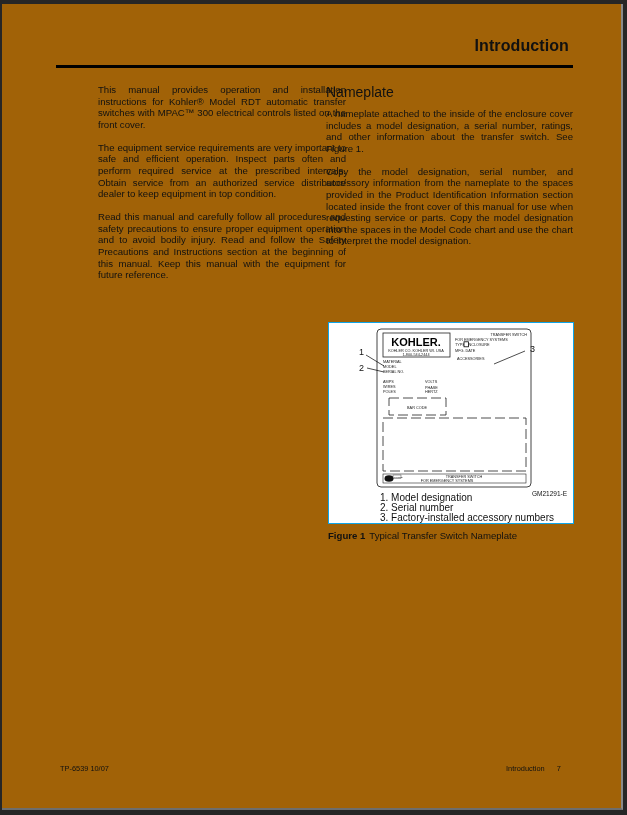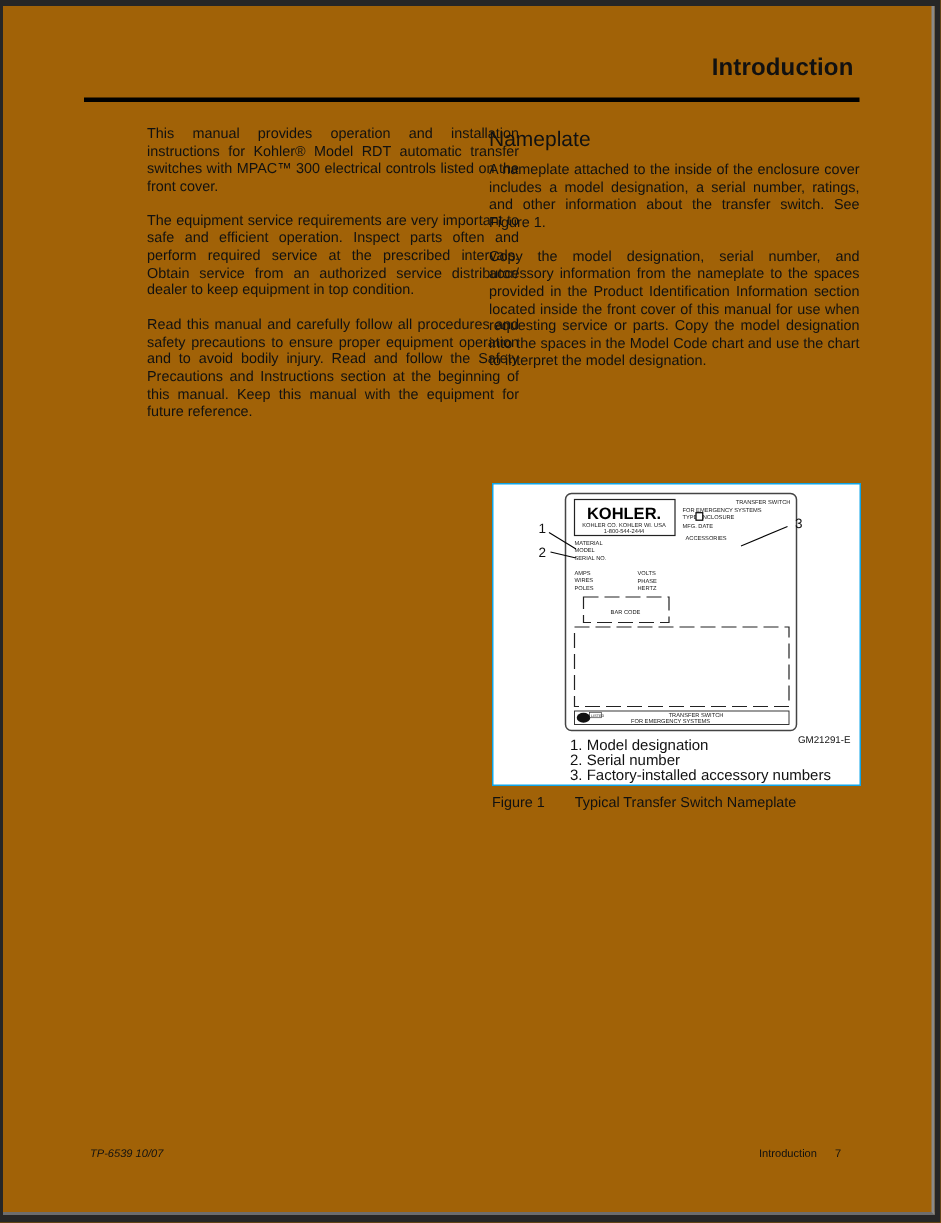--- a/index.html
+++ b/index.html
@@ -27,22 +27,22 @@
     position: absolute; left: 326px; top: 318px; width: 244px; height: 200px;
     border: 1px solid #0ea5e9; background: #fff;
   }
   .figure-box svg { position: absolute; left: 0; top: 0; }
   .fig-list {
     position: absolute; left: 8px; top: 170px; font-size: 10px; line-height: 10px; margin-left: 43px;
   }
   .fig-list div { white-space: nowrap; }
   .fig-code { position: absolute; right: 6px; top: 167px; font-size: 6.5px; }
   .caption { position: absolute; left: 326px; top: 526px; font-size: 9.6px; white-space: nowrap; }
-  .caption .fig-label { font-weight: normal; margin-right: 20px; }
-  .footer-left { position: absolute; left: 58px; top: 760px; font-size: 7.4px; white-space: nowrap; font-style: italic; }
+  .caption .fig-label { font-weight: bold; margin-right: 4px; }
+  .footer-left { position: absolute; left: 58px; top: 760px; font-size: 7.4px; white-space: nowrap; }
   .footer-right { position: absolute; left: 504px; top: 760px; font-size: 7.4px; white-space: nowrap; }
   .footer-right .pg { margin-left: 12px; }
   .tiny { font-family: "Liberation Sans", sans-serif; font-size: 3.8px; fill: #222; }
   .num { font-family: "Liberation Sans", sans-serif; font-size: 9px; fill: #111; }
 </style>
 </head>
 <body>
 
 <div class="page">
   <div class="header-title">Introduction</div>

